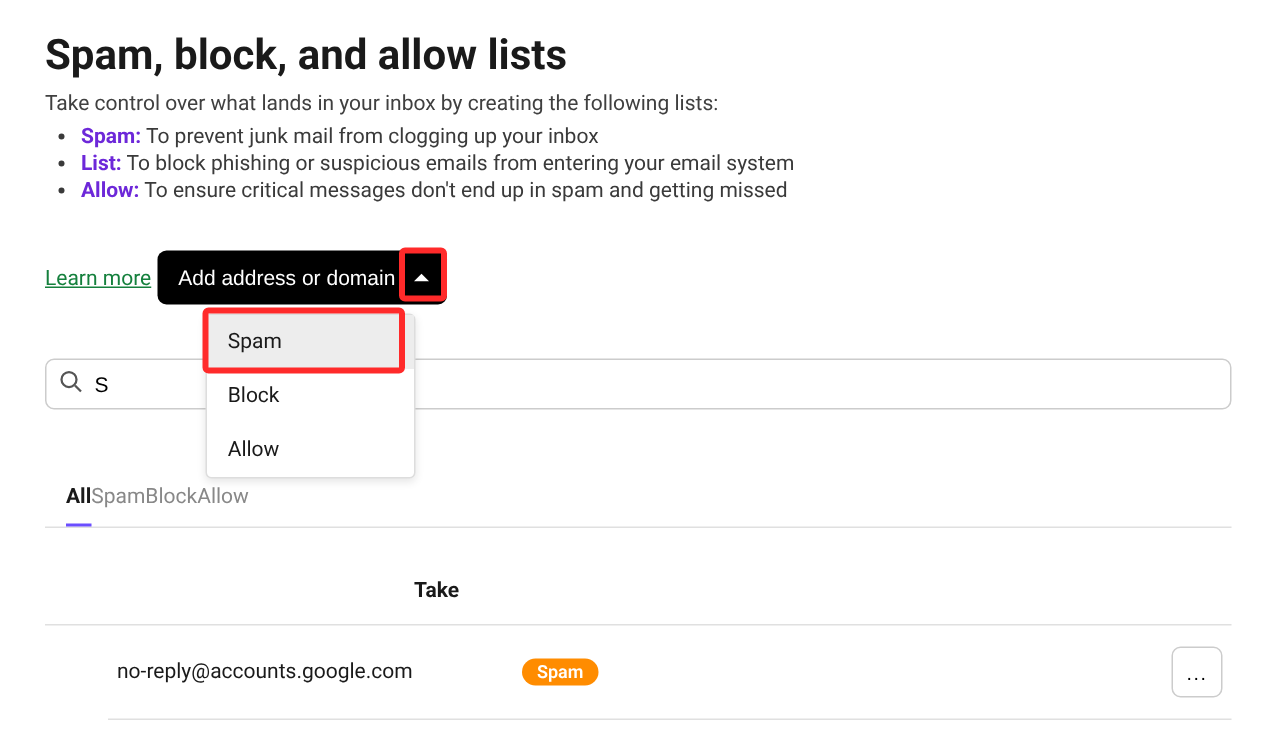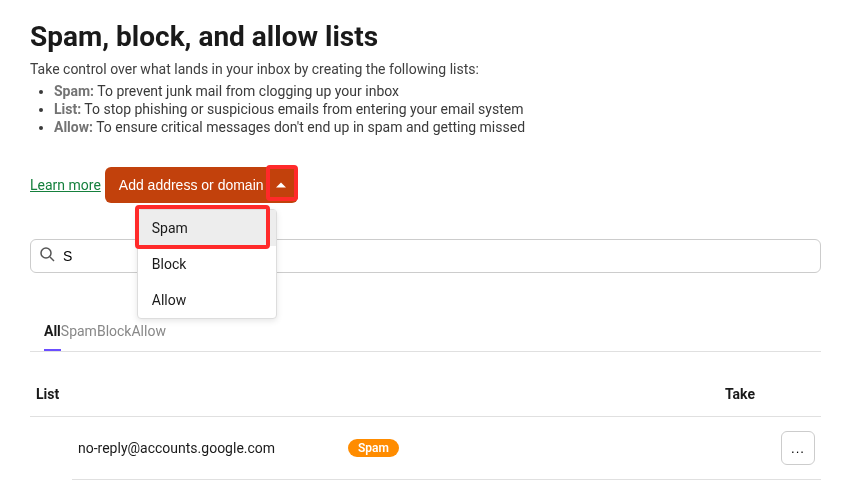--- a/index.html
+++ b/index.html
@@ -26,36 +26,36 @@
       margin: 4px 0 10px 0;
       padding-left: 24px;
     }
     ul.bullets li {
       font-size: 14px;
       color: #3a3a3a;
       margin: 2px 0;
     }
     ul.bullets li .bold {
       font-weight: 700;
-      color: #737373;
+      color: #6d28d9;
     }
     .learn-more {
       color: #15803d;
       text-decoration: underline;
       font-size: 14px;
       display: inline-block;
       margin-top: 8px;
     }
     .btn-wrap {
       position: relative;
       margin-top: 22px;
       display: inline-block;
     }
     .add-btn {
-      background: #c2410c;
+      background: #000000;
       color: #fff;
       border: none;
       border-radius: 6px;
       padding: 10px 34px 10px 14px;
       font-size: 14px;
       cursor: pointer;
       position: relative;
     }
     .caret {
       position: absolute;
@@ -192,21 +192,21 @@
 </head>
 <body>
 
 
 
 <h1>Spam, block, and allow lists</h1>
 <p class="subtitle">Take control over what lands in your inbox by creating the following lists:</p>
 
 <ul class="bullets">
   <li><span class="bold">Spam:</span><span> To prevent junk mail from clogging up your inbox</span></li>
-  <li><span class="bold">List:</span><span> To stop phishing or suspicious emails from entering your email system</span></li>
+  <li><span class="bold">List:</span><span> To block phishing or suspicious emails from entering your email system</span></li>
   <li><span class="bold">Allow:</span><span> To ensure critical messages don't end up in spam and getting missed</span></li>
 </ul>
 
 <a href="#" class="learn-more">Learn more</a>
 
 <div class="btn-wrap">
   <button class="add-btn">
     <span>Add address or domain</span>
     <span class="caret">
       <svg width="10" height="7" viewBox="0 0 10 7">
@@ -235,21 +235,20 @@
 
 <div class="tabs">
   <div class="tab active">All</div>
   <div class="tab">Spam</div>
   <div class="tab">Block</div>
   <div class="tab">Allow</div>
 </div>
 
 <div class="table">
   <div class="table-head">
-    <div>List</div>
     <div class="col-edit">Take</div>
   </div>
   <div class="table-row">
     <div>no-reply@accounts.google.com</div>
     <div>
       <span class="badge">Spam</span>
     </div>
     <button class="edit-btn">
       <span>...</span>
     </button>

